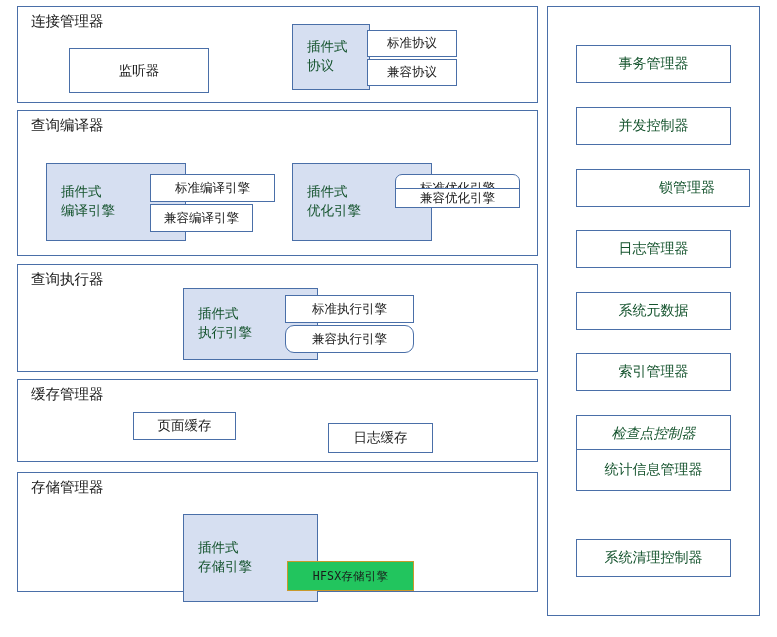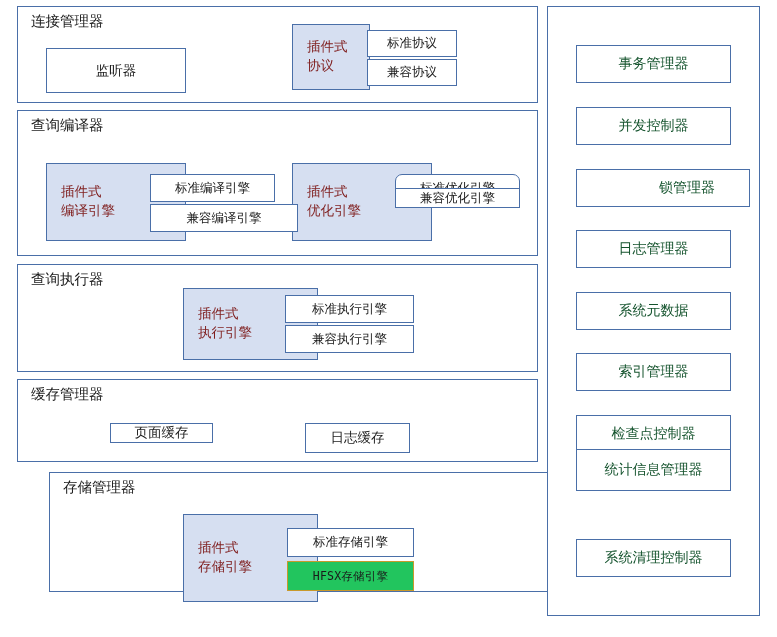--- a/index.html
+++ b/index.html
@@ -41,33 +41,34 @@
   .box {
     border: 1.3px solid #4a6fa8;
     background: #ffffff;
     display: flex;
     align-items: center;
     justify-content: center;
     font-size: 13.5px;
     color: #1a1a1a;
     text-align: center;
     white-space: nowrap;
+    margin-left: 23px;
   }
 
   
   .plugin {
     border: 1.3px solid #4a6fa8;
     background: #d6dff1;
     display: flex;
     flex-direction: column;
     align-items: flex-start;
     justify-content: center;
     padding-left: 14px;
     font-size: 13.5px;
-    color: #7f1d1d;
+    color: #14532d;
     line-height: 1.38;
     white-space: nowrap;
   }
   .plugin span { display: block; }
 
   
   .sub {
     border: 1.3px solid #4a6fa8;
     background: #ffffff;
     display: flex;
@@ -124,63 +125,62 @@
 
   <div class="abs section" style="left:17px; top:110px; width:521px; height:146px;">
     <div class="section-title">查询编译器</div>
   </div>
 
   <div class="abs plugin" style="left:46px; top:163px; width:140px; height:78px;">
     <span>插件式</span>
     <span>编译引擎</span>
   </div>
   <div class="abs sub" style="left:150px; top:174px; width:125px; height:28px;">标准编译引擎</div>
-  <div class="abs sub" style="left:150px; top:204px; width:148px; height:28px;">兼容编译引擎</div>
+  <div class="abs sub" style="left:150px; top:204px; width:103px; height:28px;">兼容编译引擎</div>
 
   <div class="abs plugin" style="left:292px; top:163px; width:140px; height:78px;">
     <span>插件式</span>
     <span>优化引擎</span>
   </div>
   <div class="abs sub" style="left:395px; top:174px; width:125px; height:28px;border-radius:7px;">标准优化引擎</div>
   <div class="abs sub" style="left:395px; top:188px; width:125px; height:20px;">兼容优化引擎</div>
 
   <div class="abs section" style="left:17px; top:264px; width:521px; height:108px;">
     <div class="section-title">查询执行器</div>
   </div>
 
   <div class="abs plugin" style="left:183px; top:288px; width:135px; height:72px;">
     <span>插件式</span>
     <span>执行引擎</span>
   </div>
   <div class="abs sub" style="left:285px; top:295px; width:129px; height:28px;">标准执行引擎</div>
-  <div class="abs sub" style="left:285px; top:325px; width:129px; height:28px;">兼容执行引擎</div>
+  <div class="abs sub" style="left:285px; top:325px; width:129px; height:28px;border-radius:9px;">兼容执行引擎</div>
 
   <div class="abs section" style="left:17px; top:379px; width:521px; height:83px;">
     <div class="section-title">缓存管理器</div>
   </div>
 
-  <div class="abs box" style="left:110px; top:423px; width:103px; height:20px;">页面缓存</div>
+  <div class="abs box" style="left:110px; top:412px; width:103px; height:28px;">页面缓存</div>
   <div class="abs box" style="left:305px; top:423px; width:105px; height:30px;">日志缓存</div>
 
-  <div class="abs section" style="left:17px; top:472px; width:521px; height:120px;margin-left:32px;">
+  <div class="abs section" style="left:17px; top:472px; width:521px; height:120px;">
     <div class="section-title">存储管理器</div>
   </div>
 
   <div class="abs plugin" style="left:183px; top:514px; width:135px; height:88px;">
     <span>插件式</span>
     <span>存储引擎</span>
   </div>
-  <div class="abs sub" style="left:287px; top:528px; width:127px; height:29px;">标准存储引擎</div>
   <div class="abs sub highlight" style="left:287px; top:561px; width:127px; height:30px;">HFSX存储引擎</div>
 
   <div class="abs panel" style="left:547px; top:6px; width:213px; height:610px;"></div>
 
   <div class="abs panel-item" style="left:576px; top:45px; width:155px; height:38px;">事务管理器</div>
   <div class="abs panel-item" style="left:576px; top:107px; width:155px; height:38px;">并发控制器</div>
   <div class="abs panel-item" style="left:576px; top:169px; width:174px; height:38px;padding-left:48px;">锁管理器</div>
   <div class="abs panel-item" style="left:576px; top:230px; width:155px; height:38px;">日志管理器</div>
   <div class="abs panel-item" style="left:576px; top:292px; width:155px; height:38px;">系统元数据</div>
   <div class="abs panel-item" style="left:576px; top:353px; width:155px; height:38px;">索引管理器</div>
-  <div class="abs panel-item" style="left:576px; top:415px; width:155px; height:38px;">检查点控制器</div>
+  <div class="abs panel-item" style="left:576px; top:415px; width:155px; height:38px;font-style:italic;">检查点控制器</div>
   <div class="abs panel-item" style="left:576px; top:449px; width:155px; height:42px;">统计信息管理器</div>
   <div class="abs panel-item" style="left:576px; top:539px; width:155px; height:38px;">系统清理控制器</div>
 
 </div>
 
 </body></html>

